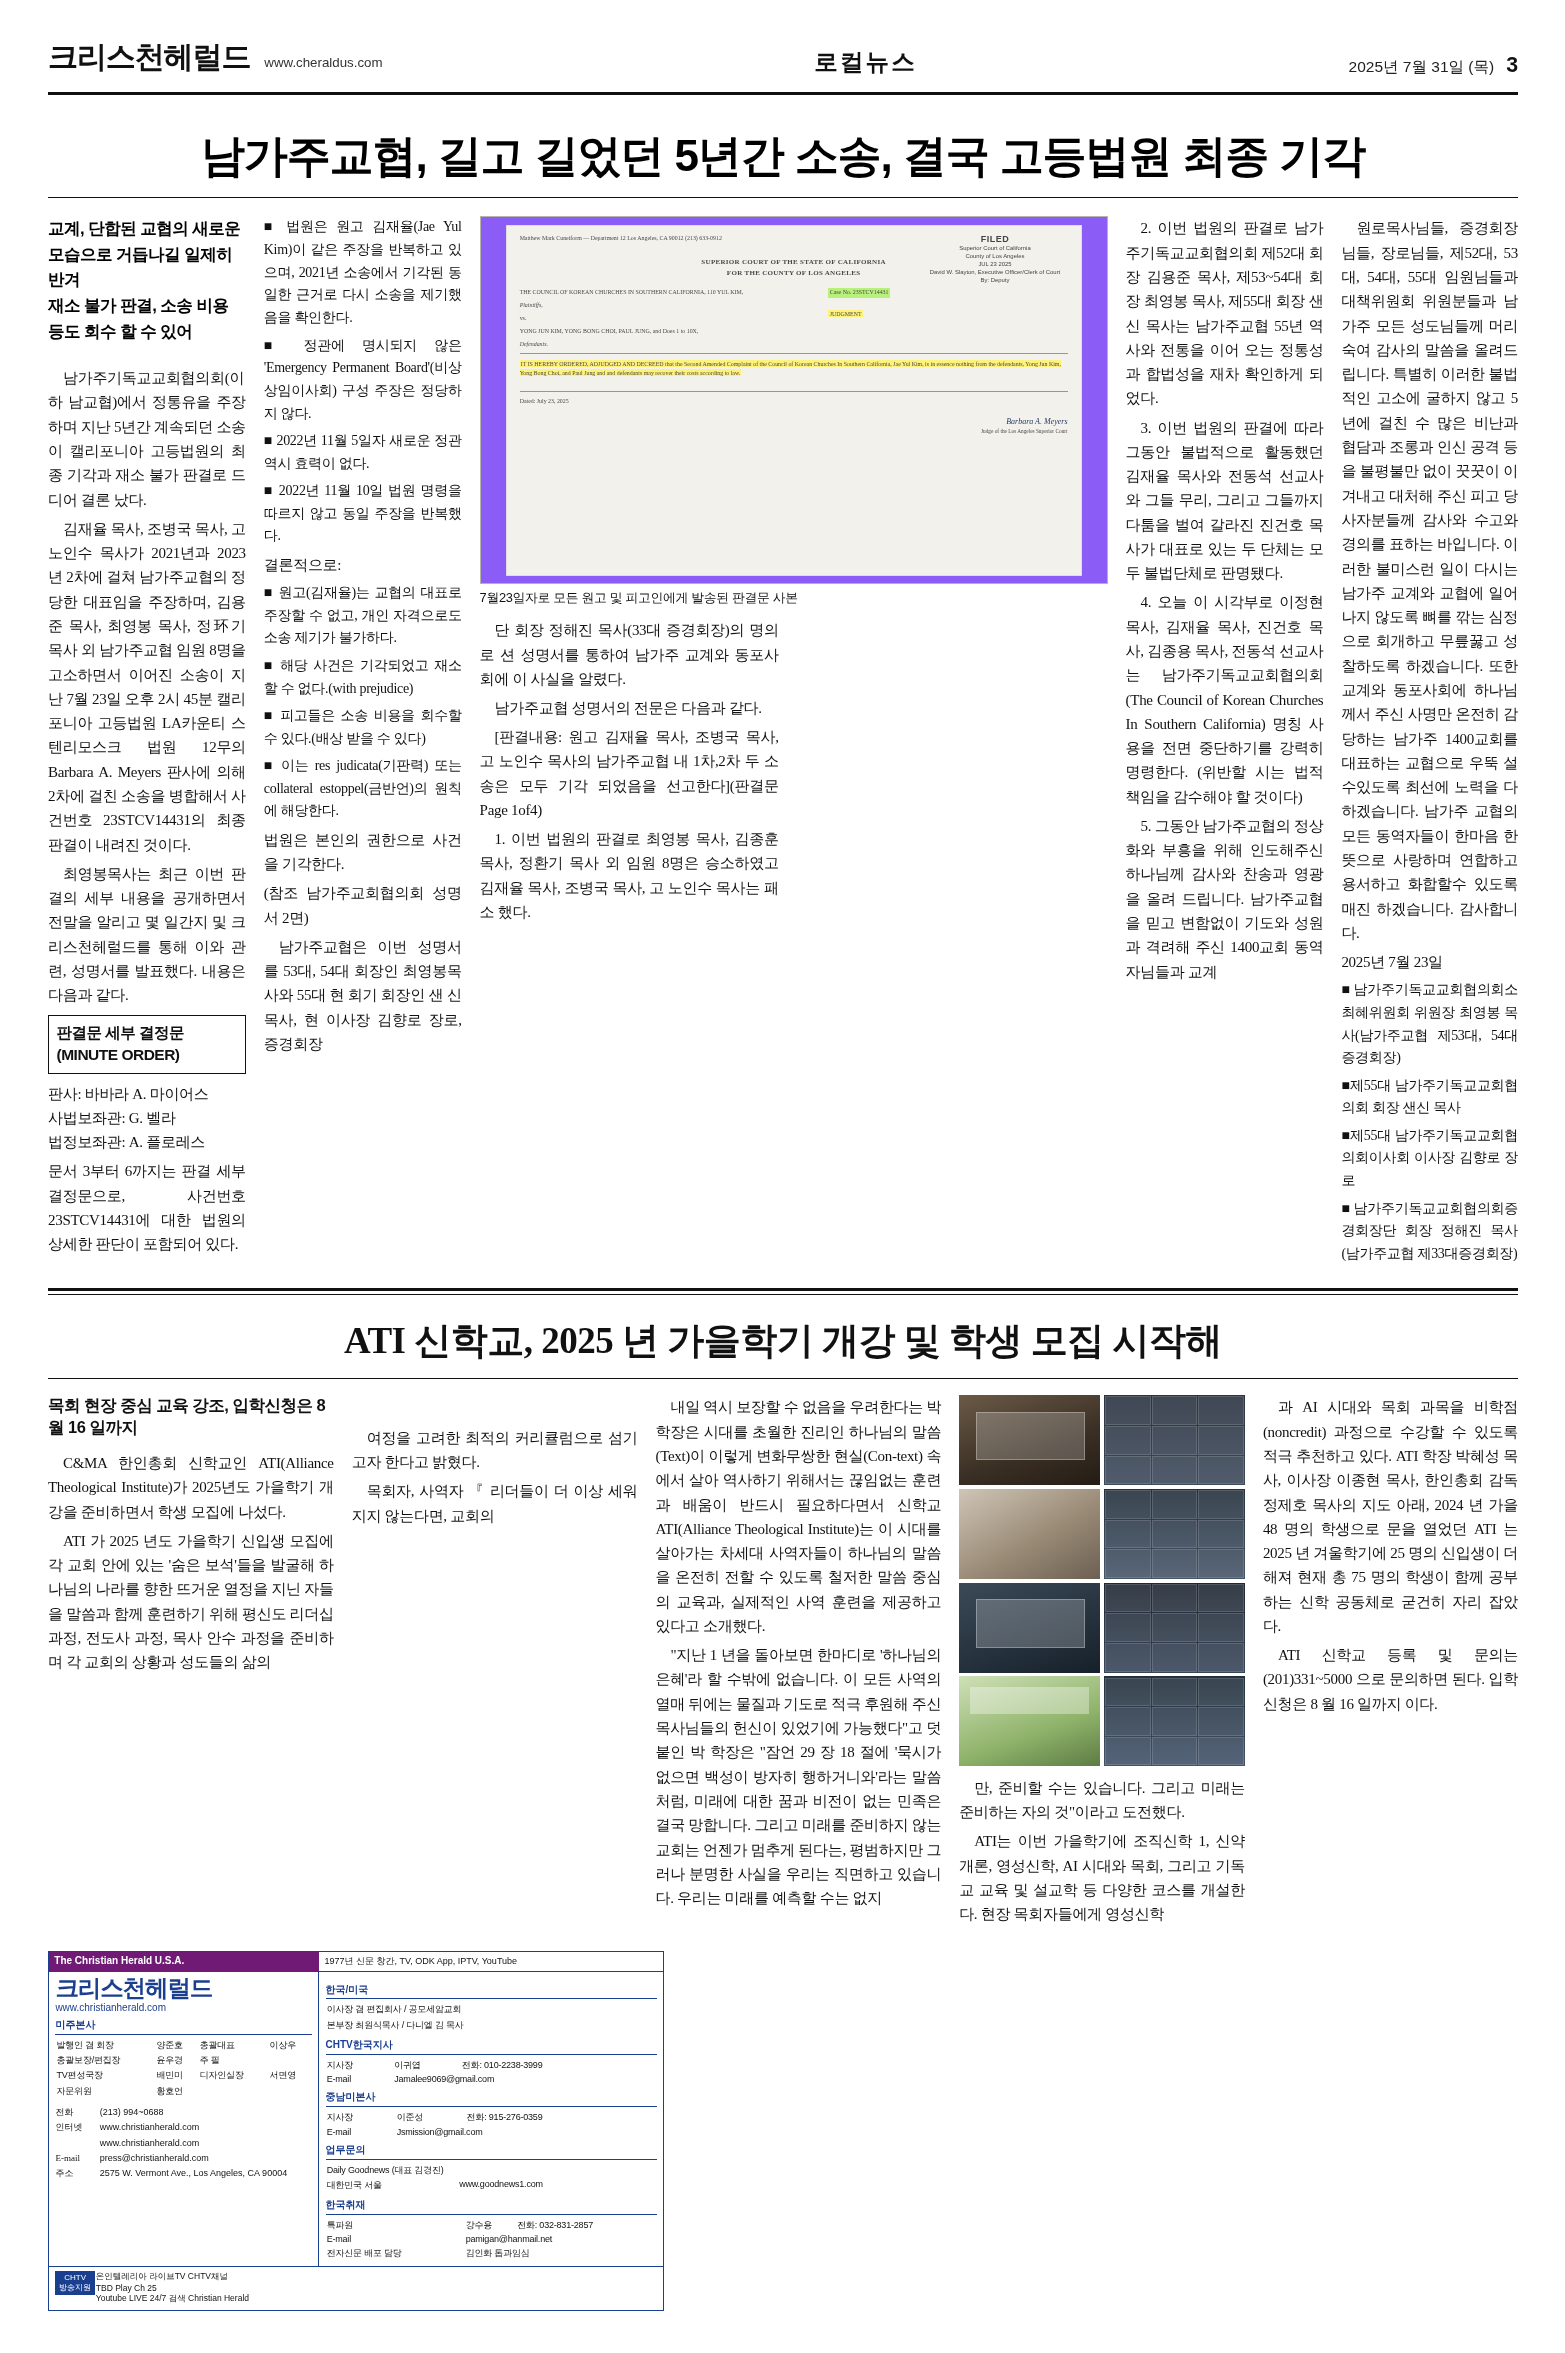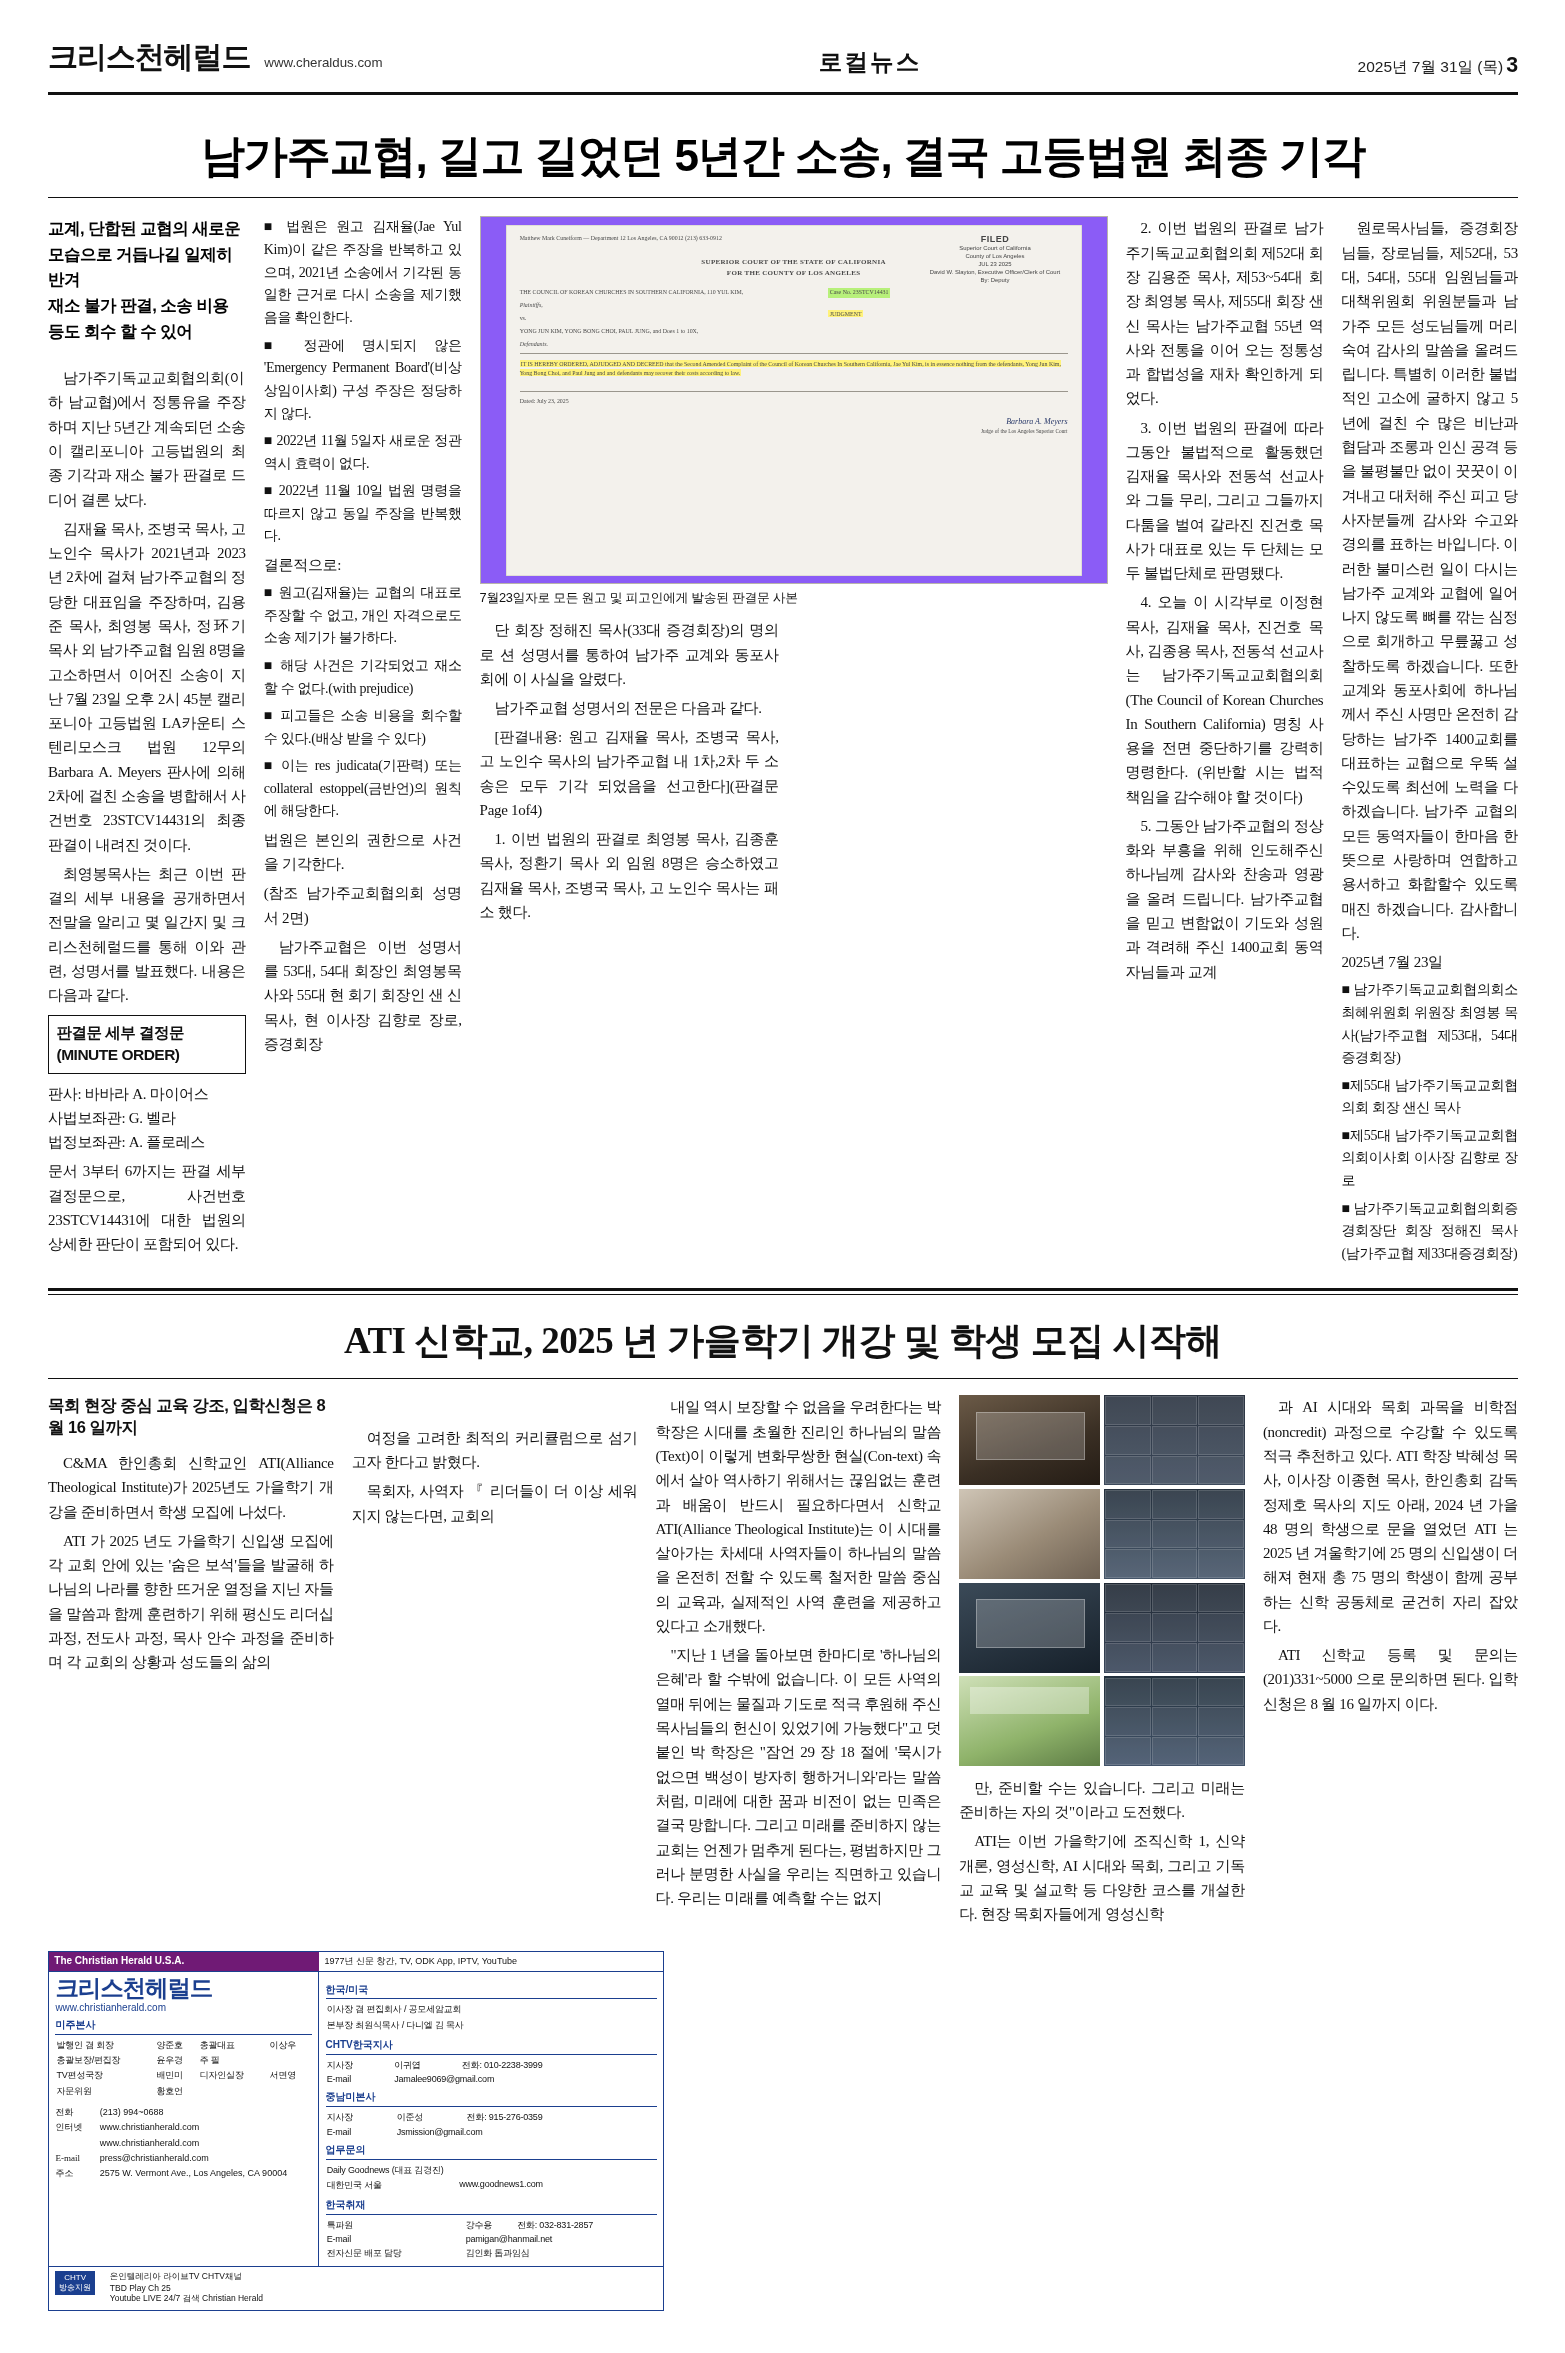--- a/index.html
+++ b/index.html
@@ -43,21 +43,21 @@
     font-family:"Liberation Sans", sans-serif;
     font-weight:bold;
     font-size:23.5px;
     letter-spacing:2.1px;
     position:absolute;
     left:50%;
     transform:translateX(-50%);
     bottom:0px;
   }
   .mast-center-wrap { position:relative; flex:1; height:32px; }
-  .mast-right { display:flex; align-items:baseline; gap:3px; }
+  .mast-right { display:flex; align-items:baseline; gap:12px; }
   .mast-date {
     font-family:"Liberation Sans", sans-serif;
     font-size:15.5px;
     color:#222;
   }
   .mast-pageno {
     font-family:"Liberation Sans", sans-serif;
     font-weight:bold;
     font-size:21.3px;
     color:#111;
@@ -273,21 +273,21 @@
     margin:5.3px 0 3.2px 0; padding-bottom:1.6px;
   }
   table.adtbl { width:100%; border-collapse:collapse; font-family:Liberation Sans, sans-serif; font-size:9px; color:#111; }
   table.adtbl td { padding:1.1px 1.1px; vertical-align:top; letter-spacing:-0.2px;}
   .adfoot { font-family:"Liberation Sans", sans-serif; font-size:9px; line-height:1.7; color:#111;}
   .adfoot .row { display:flex; gap:5.3px; }
   .adfoot .k { width:39px;font-family:Liberation Serif, serif; }
   .tvrow {
     border-top:0.5px solid #1b3f8f;
     display:flex; font-family:"Liberation Sans", sans-serif; font-size:8.5px;
-    padding:4.3px 6.4px; gap:15px; align-items:flex-start;
+    padding:4.3px 6.4px; gap:1px; align-items:flex-start;
   }
   .tvrow .badge { background:#1b3f8f; color:#fff; padding:1.6px 3.7px; font-size:8px; text-align:center; line-height:1.3;}
 </style>
 </head>
 <body>
 
 <div class="page">
 
   <div class="masthead">
     <div class="mast-left">

